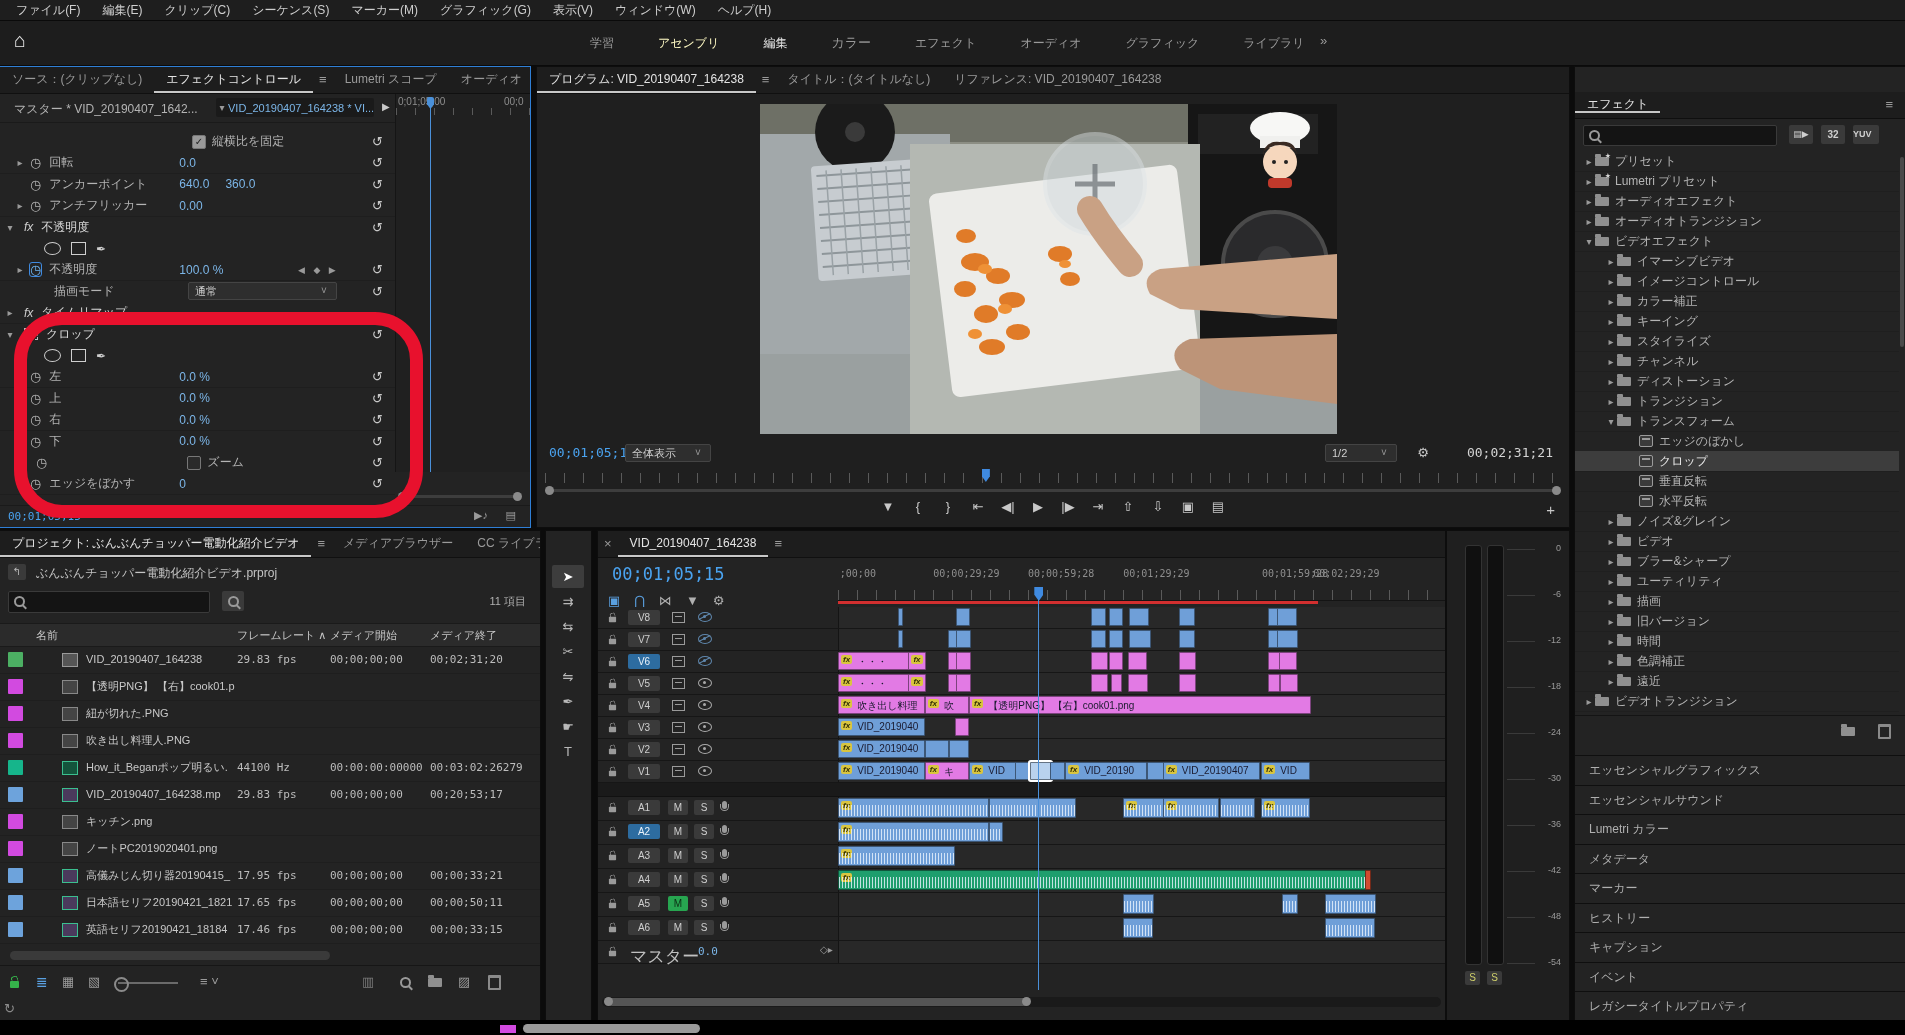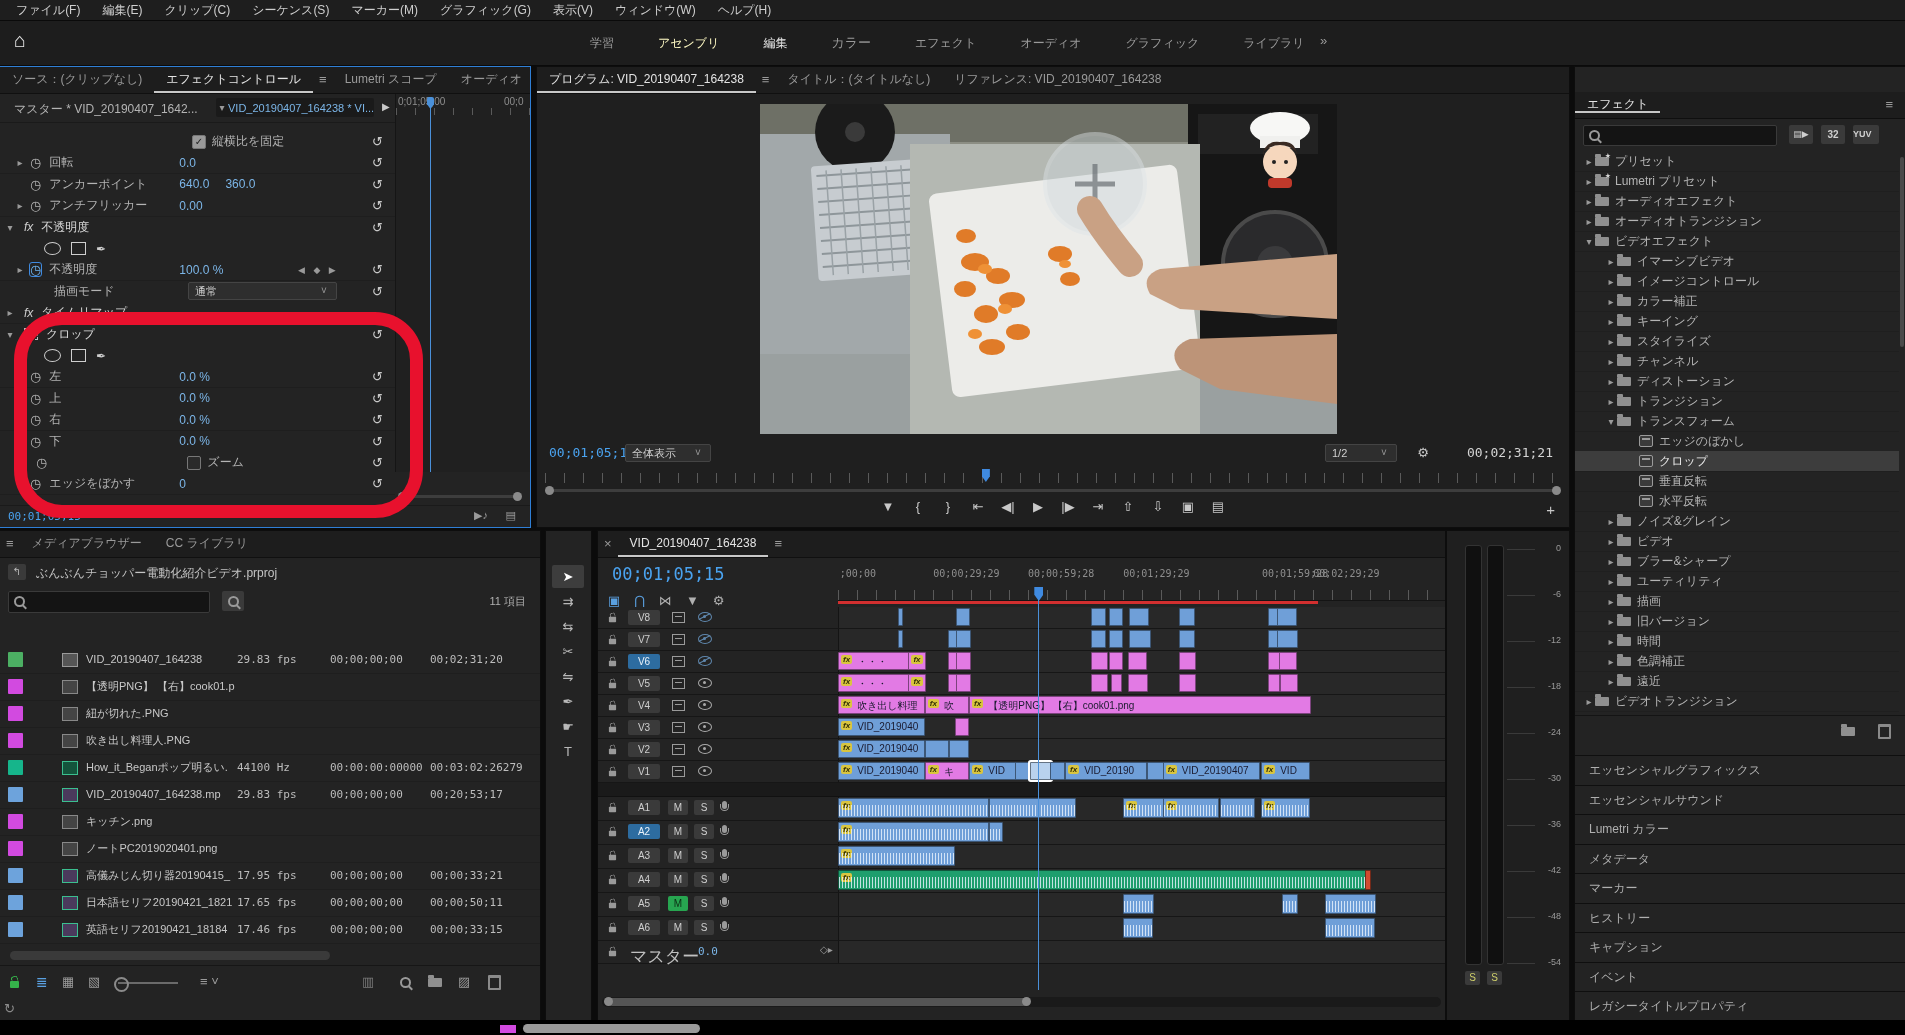--- a/index.html
+++ b/index.html
@@ -505,34 +505,41 @@
     <div class="stacktab" style="top:776.5px;">メタデータ</div>
     <div class="stacktab" style="top:806px;">マーカー</div>
     <div class="stacktab" style="top:835.5px;">ヒストリー</div>
     <div class="stacktab" style="top:865px;">キャプション</div>
     <div class="stacktab" style="top:894.5px;">イベント</div>
     <div class="stacktab" style="top:924px;">レガシータイトルプロパティ</div>
   </div>
 
 <div class="panel" id="projpanel" style="left:0;top:531px;width:540px;height:489px;">
   <div class="tabstrip" id="projtabs">
+      <span class="tab active">プロジェクト: ぶんぶんチョッパー電動化紹介ビデオ</span>
       <span class="pmenu">≡</span>
       <span class="tab">メディアブラウザー</span>
       <span class="tab">CC ライブラリ</span>
     </div>
   <div class="abs" style="left:0;top:30px;width:540px;height:26px;">
     <span class="abs" style="left:8px;top:3px;width:18px;height:16px;background:#3a3a3a;border-radius:2px;color:#bbb;font-size:10px;text-align:center;line-height:16px;">↰</span>
     <span style="position:absolute;left:36px;top:4px;font-size:12px;color:#c4c4c4;">ぶんぶんチョッパー電動化紹介ビデオ.prproj</span>
   </div>
   <div class="abs" style="left:8px;top:60px;width:200px;height:20px;background:#141414;border:1px solid #3a3a3a;border-radius:2px;">
     <span class="i-lens" style="margin:4px 0 0 5px;"></span>
   </div>
   <span class="abs" style="left:222px;top:60px;width:22px;height:20px;background:#3a3a3a;border-radius:2px;text-align:center;"><span class="i-lens" style="margin-top:5px;"></span></span>
   <span style="position:absolute;right:14px;top:63px;font-size:11px;color:#b0b0b0;">11 項目</span>
 
+  <div class="abs" id="projcols" style="left:0;top:92px;width:540px;height:22px;background:#2b2b2b;border-top:1px solid #1a1a1a;border-bottom:1px solid #1a1a1a;">
+      <span class="pcell" style="left:36px;line-height:22px;font-size:11px;color:#c8c8c8;">名前</span>
+      <span class="pcell" style="left:237px;line-height:22px;font-size:11px;color:#c8c8c8;">フレームレート ∧</span>
+      <span class="pcell" style="left:330px;line-height:22px;font-size:11px;color:#c8c8c8;">メディア開始</span>
+      <span class="pcell" style="left:430px;line-height:22px;font-size:11px;color:#c8c8c8;">メディア終了</span>
+    </div>
   <div id="projrows" class="abs" style="left: 0px; top: 115px; width: 540px; height: 297px;">
       <div class="prow" style="top:0px;">
         <span class="swatch" style="background:#4caf63;"></span>
         <span style="position:absolute;left:62px;top:7px;width:14px;height:12px;background:#555;border:1px solid #999;"></span>
         <span class="pcell" style="left:86px;color:#c8c8c8;">VID_20190407_164238</span>
         <span class="pcell mono" style="left:237px;">29.83 fps</span>
         <span class="pcell mono" style="left:330px;">00;00;00;00</span>
         <span class="pcell mono" style="left:430px;">00;02;31;20</span>
       </div>
       <div class="prow" style="top:27px;">

